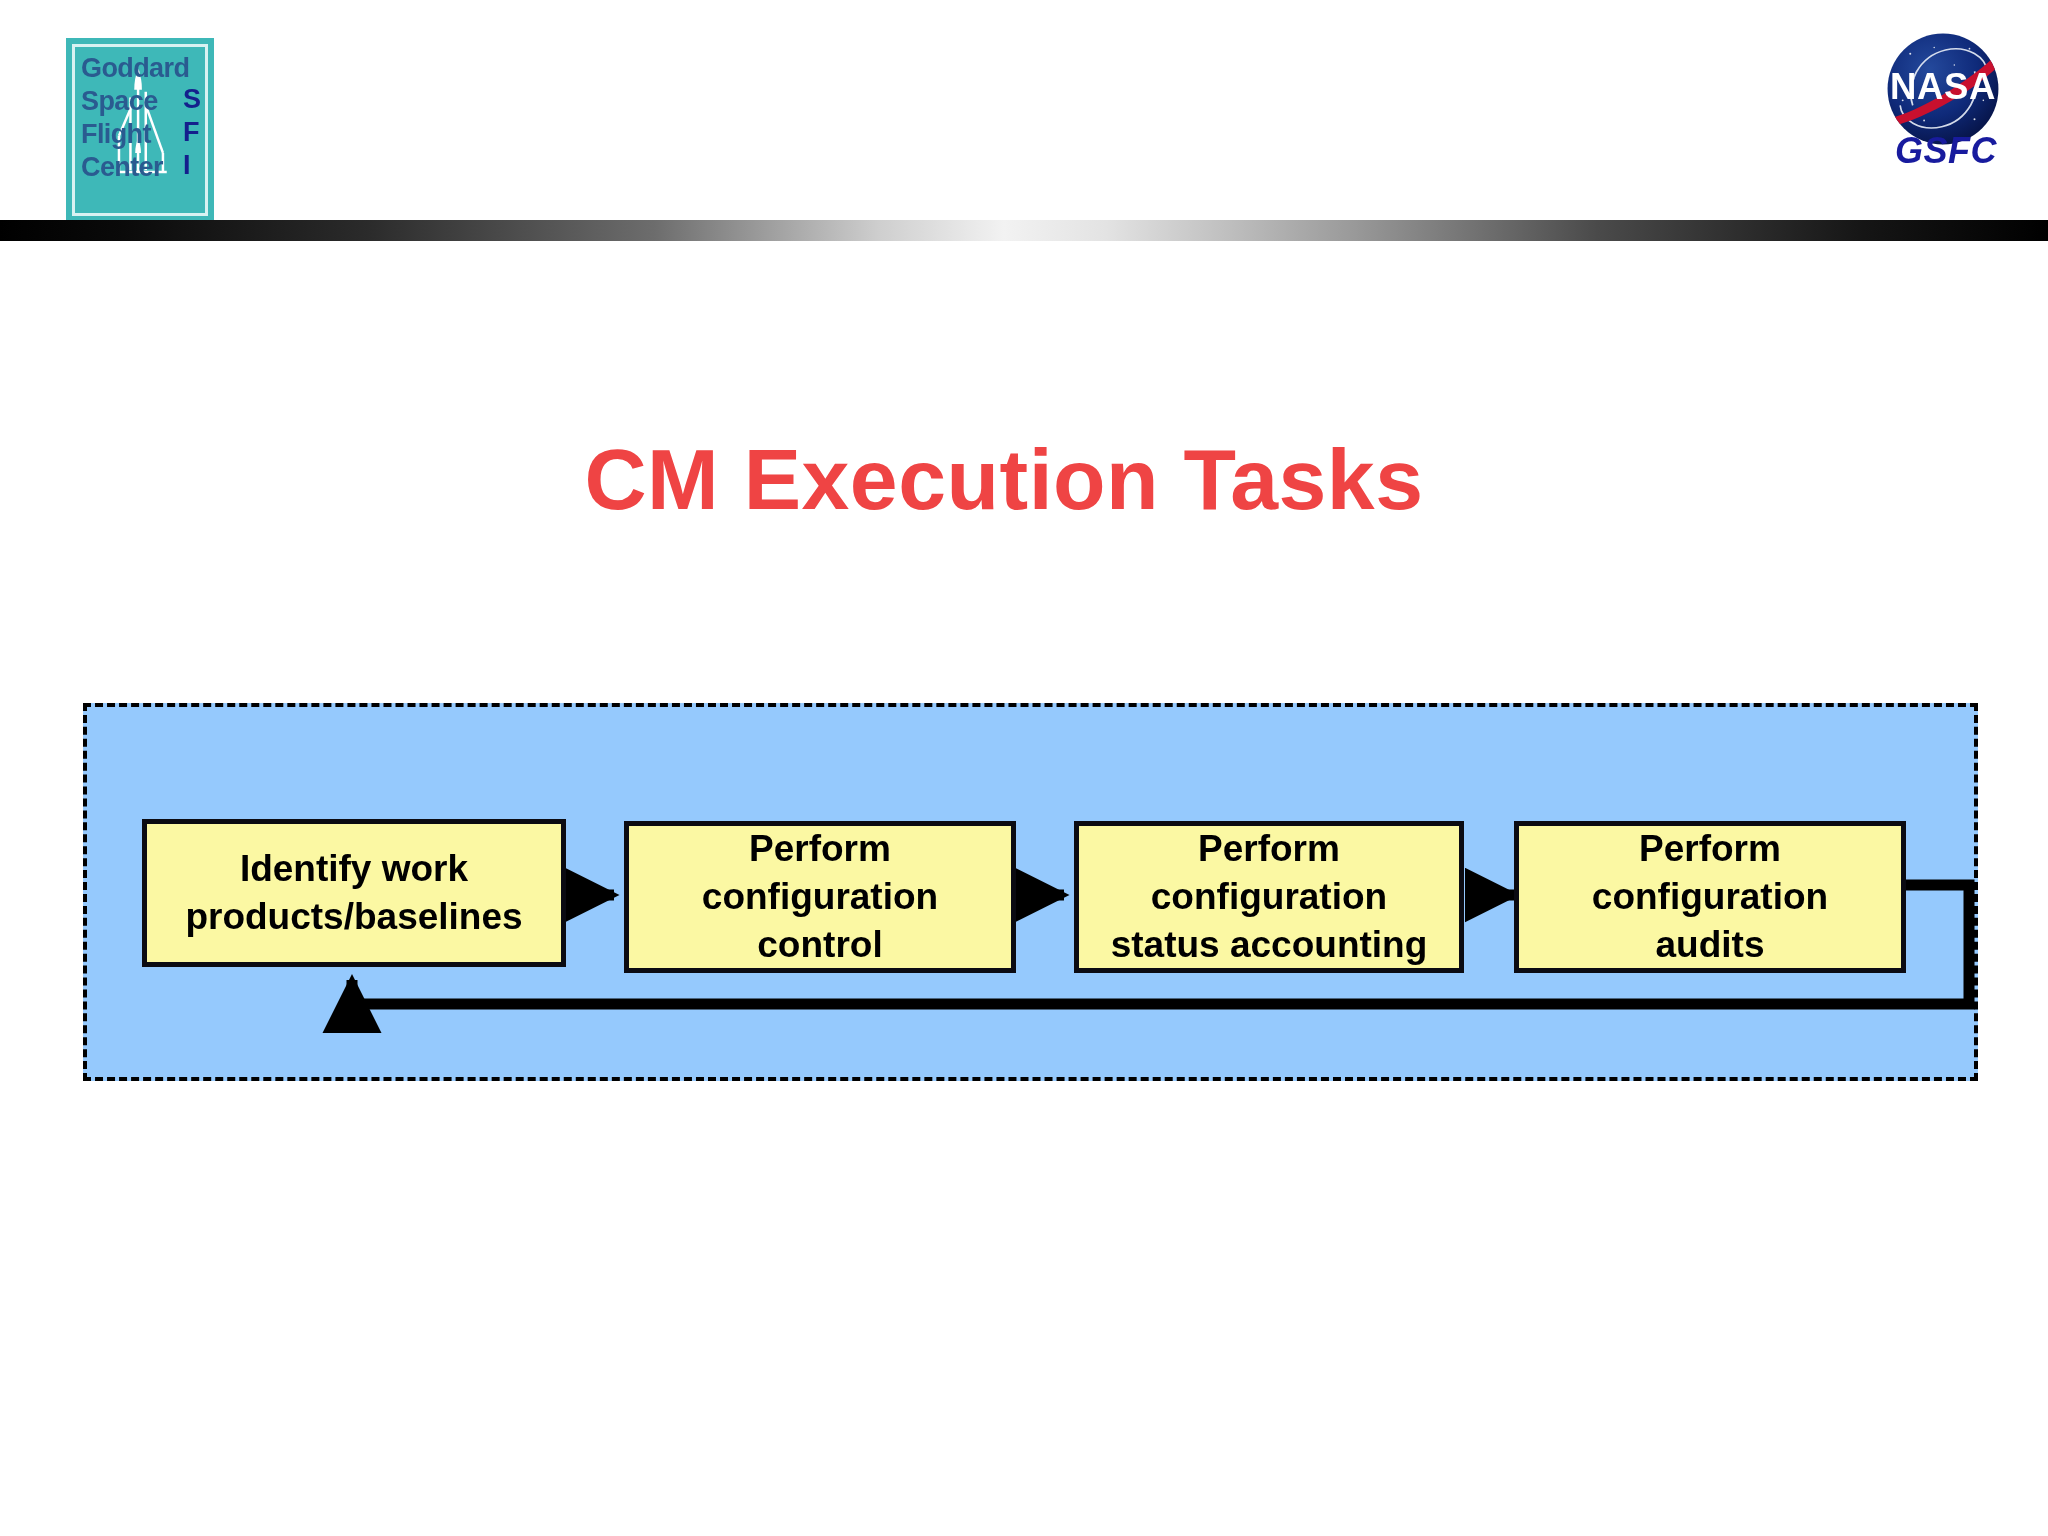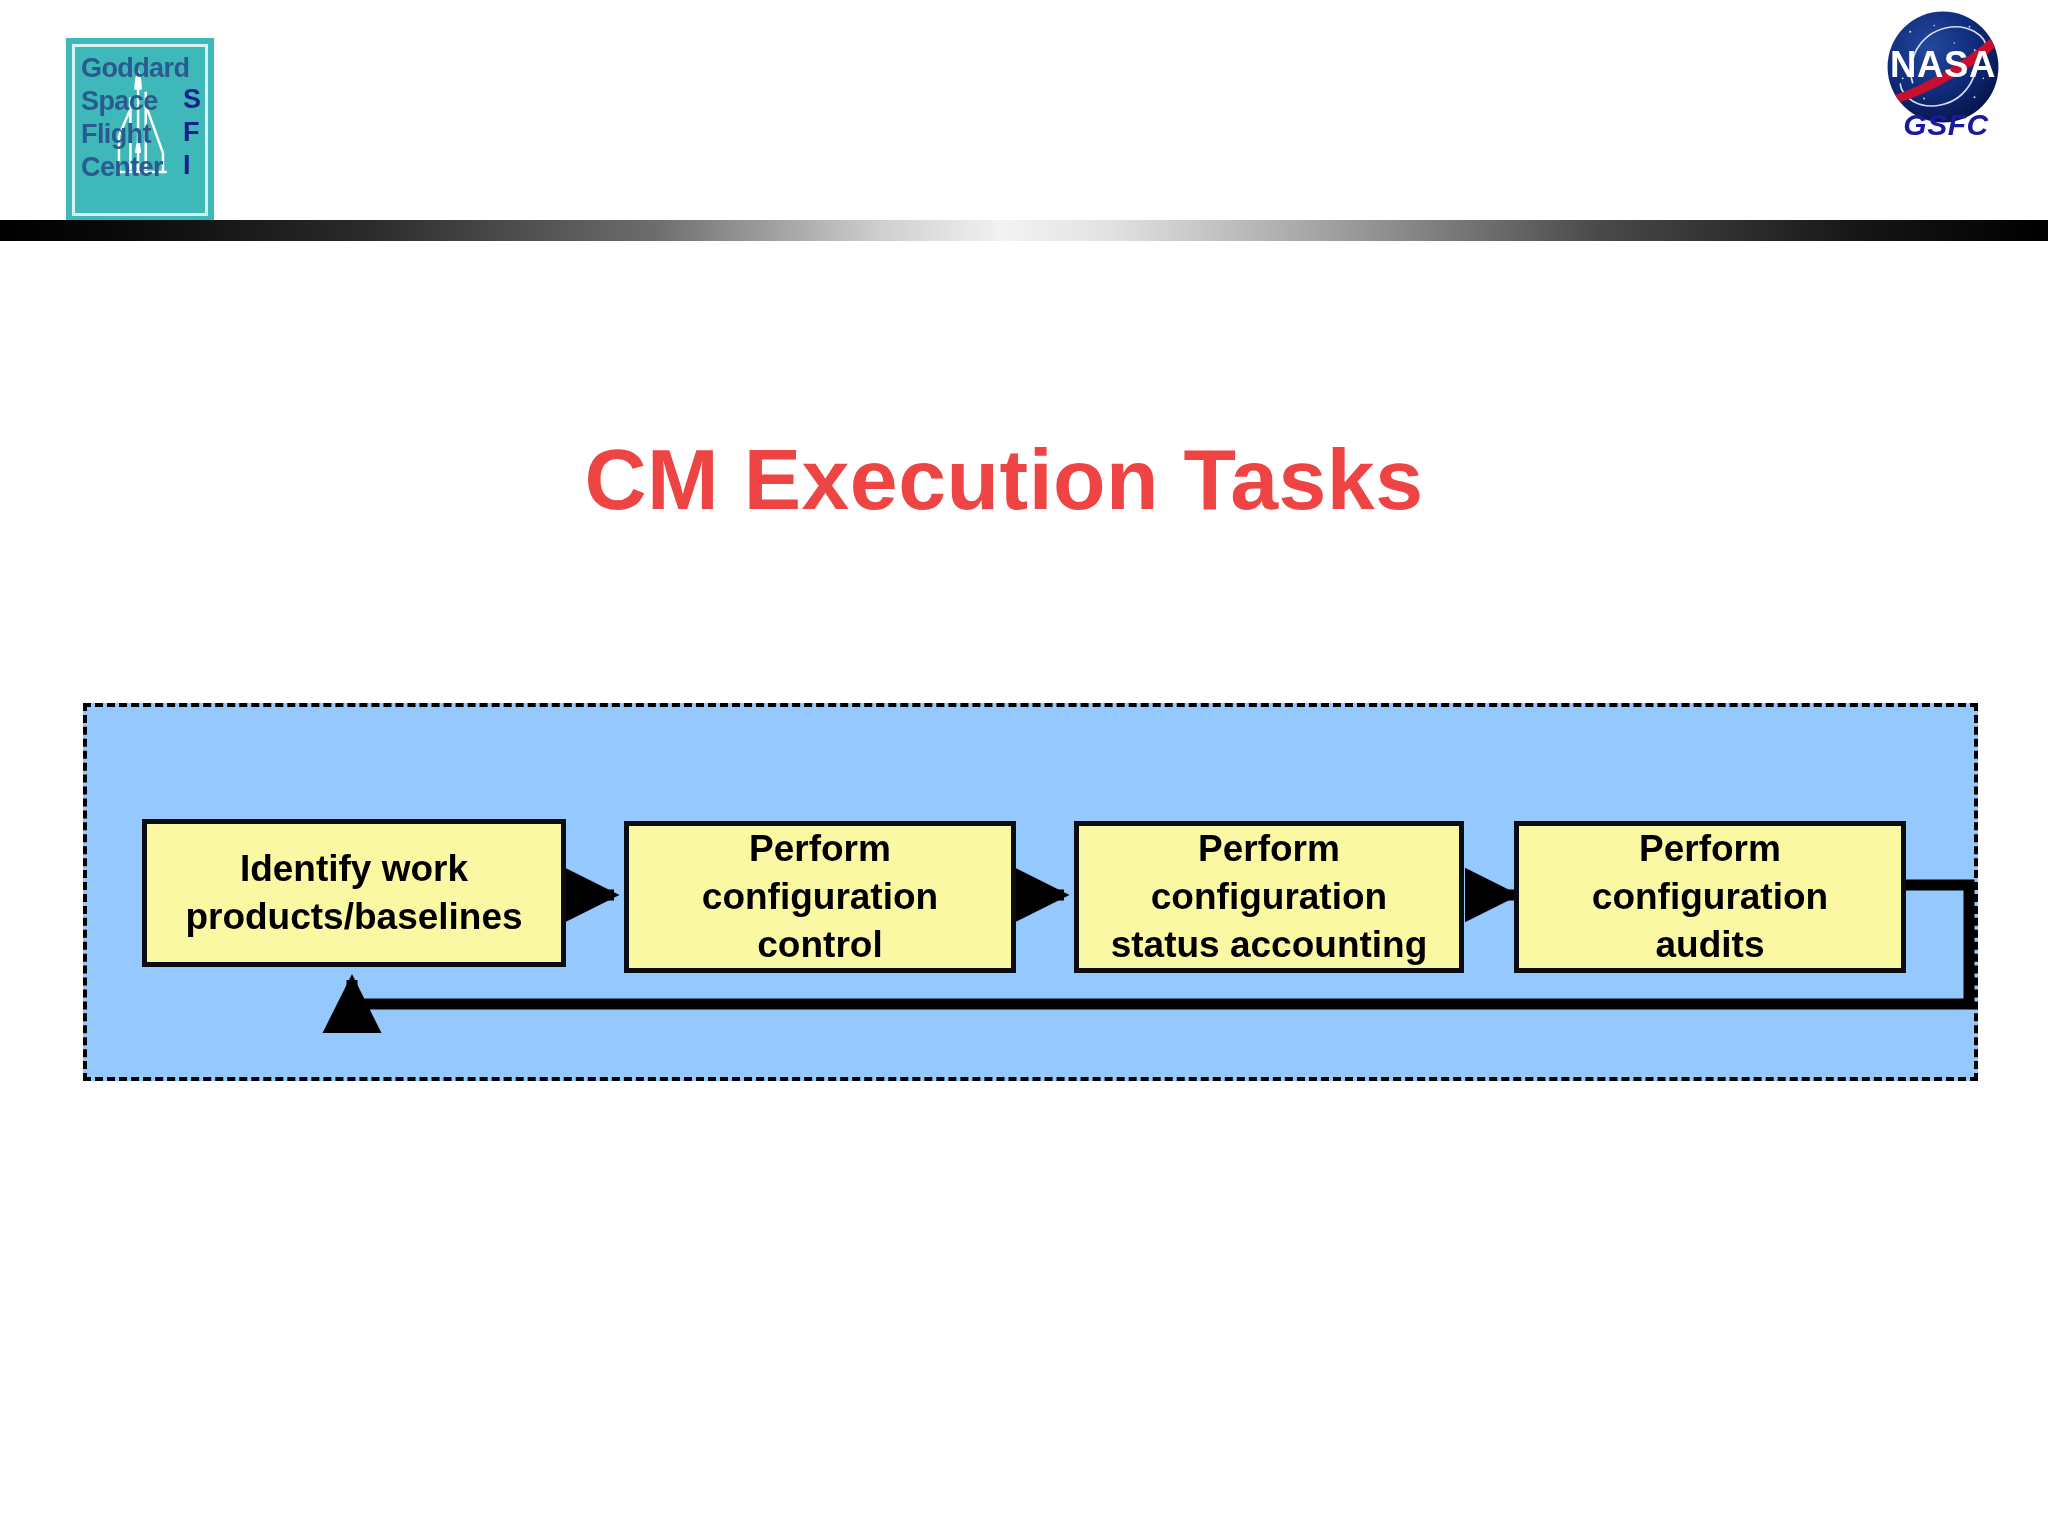--- a/index.html
+++ b/index.html
@@ -73,42 +73,42 @@
     line-height: 33px;
     white-space: pre;
     overflow: hidden;
     width: 22px;
   }
 
   
   #nasa-block {
     position: absolute;
     right: 22px;
-    top: 4px;
+    top: 26px;
     width: 160px;
     height: 160px;
   }
   #nasa-meatball {
     position: absolute;
     left: 14px;
     top: 0;
     width: 126px;
     height: 126px;
   }
   #nasa-caption {
     position: absolute;
     left: 0;
     top: 104px;
     width: 160px;
     text-align: center;
     color: #181b9e;
     font-family: "Liberation Sans", sans-serif;
     font-style: italic;
     font-weight: bold;
-    font-size: 30px;
+    font-size: 36px;
     letter-spacing: 0.5px;
   }
 
   
   #header-rule {
     position: absolute;
     left: 0;
     top: 220px;
     width: 2048px;
     height: 21px;

